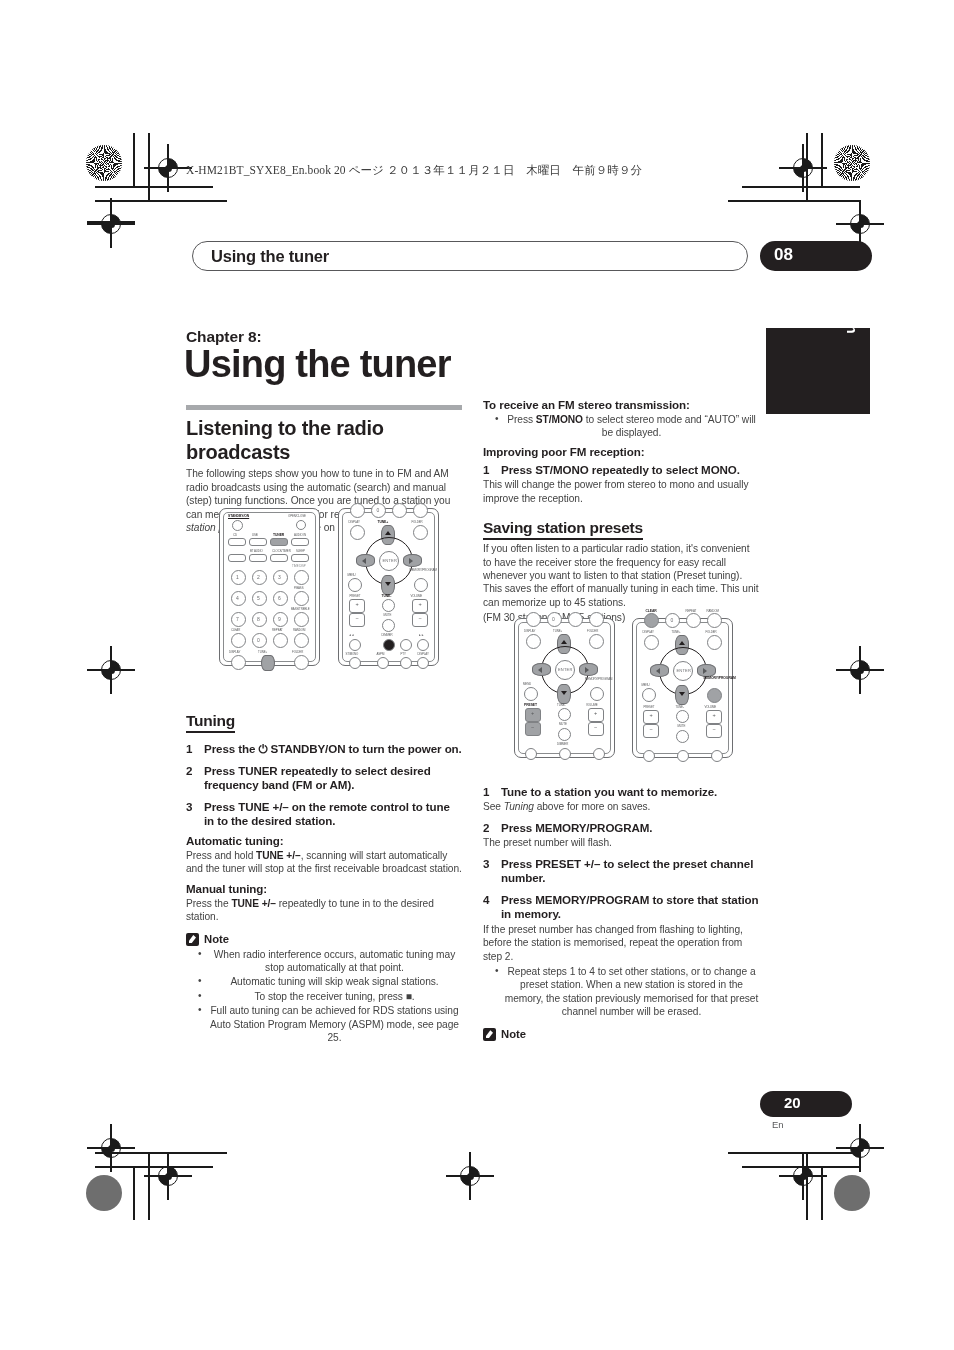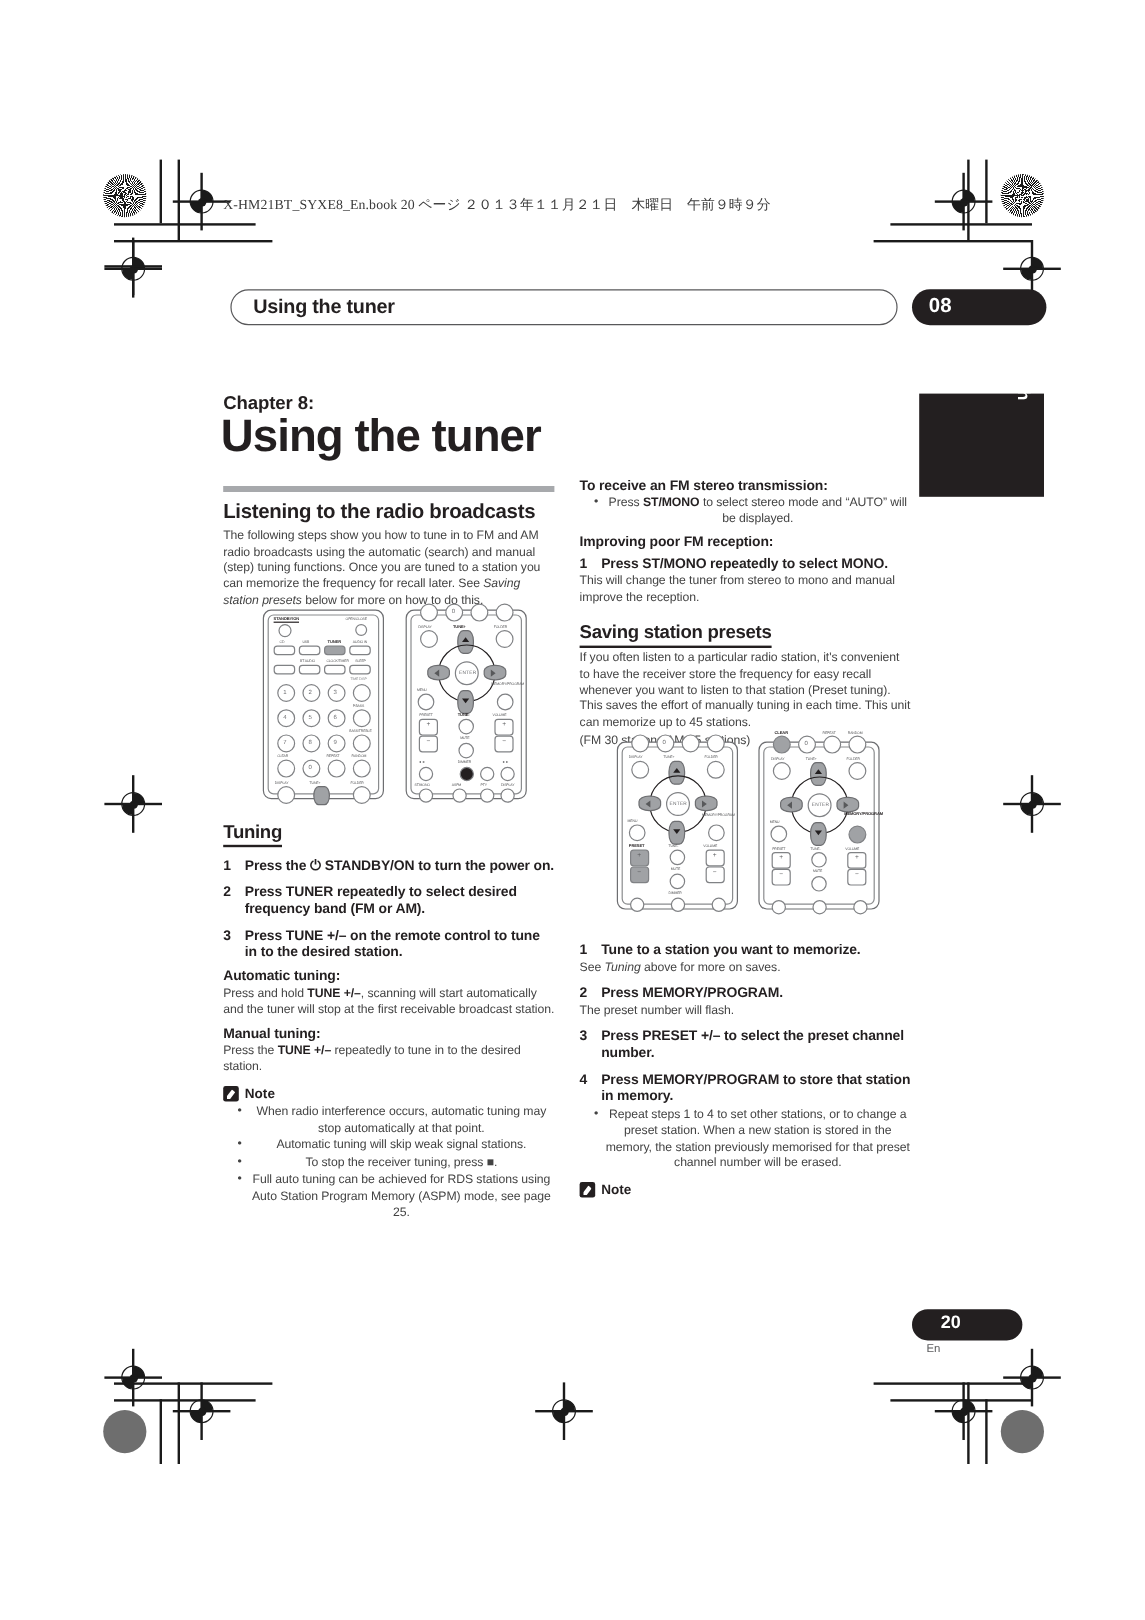--- a/index.html
+++ b/index.html
@@ -91,21 +91,21 @@
   }
 
   
   .col { position:absolute; width:276px; }
   .col-left  { left:186px; top:405px; }
   .col-right { left:483px; top:398px; }
 
   .rule { height:5px; background:#a7a9ac; margin-bottom:7px; }
 
   h2.sec {
-    font-size:17px; font-weight:bold; margin:0 0 3px 0;
+    font-size:20px; font-weight:bold; margin:0 0 3px 0;
     letter-spacing:-0.25px; line-height:1.18;
   }
   h2.sec-underline {
     font-size:15.5px; font-weight:bold; margin:0 0 2px 0;
     letter-spacing:-0.25px; border-bottom:2.2px solid #231f20;
     display:inline-block; padding-bottom:1px;
   }
   h3.sub {
     font-size:11.6px; font-weight:bold; margin:5px 0 1px 0;
     letter-spacing:-0.1px; line-height:1.2;
@@ -340,39 +340,40 @@
 
   <div class="col col-right">
 
     <h3 class="sub" style="margin-top:0;">To receive an FM stereo transmission:</h3>
     <ul class="bul">
       <li><span>Press </span><span class="b">ST/MONO</span><span> to select stereo mode and “AUTO” will be displayed.</span></li>
     </ul>
 
     <h3 class="sub">Improving poor FM reception:</h3>
     <p class="step" style="margin-top:4px;"><span class="n">1</span><span>Press ST/MONO repeatedly to select MONO.</span></p>
-    <p class="body">This will change the tuner from stereo to mono and manual improve the reception.</p>
+    <p class="body">This will change the power from stereo to mono and usually improve the reception.</p>
 
     <div style="height:8px;"></div>
     <h2 class="sec-underline">Saving station presets</h2>
     <p class="body tight">If you often listen to a particular radio station, it's convenient to have the receiver store the frequency for easy recall whenever you want to listen to that station (Preset tuning). This saves the effort of manually tuning in each time. This unit can memorize up to 45 stations.</p>
     <p class="body">(FM 30 stations/AM 15 stations)</p>
 
     
     <div style="height:152px;"></div>
 
     <p class="step" style="margin-top:2px;"><span class="n">1</span><span>Tune to a station you want to memorize.</span></p>
     <p class="body"><span>See </span><em>Tuning</em><span> above for more on saves.</span></p>
 
     <p class="step"><span class="n">2</span><span>Press MEMORY/PROGRAM.</span></p>
     <p class="body">The preset number will flash.</p>
 
     <p class="step"><span class="n">3</span><span>Press PRESET +/– to select the preset channel number.</span></p>
 
     <p class="step"><span class="n">4</span><span>Press MEMORY/PROGRAM to store that station in memory.</span></p>
+    <p class="body tight">If the preset number has changed from flashing to lighting, before the station is memorised, repeat the operation from step 2.</p>
 
     <ul class="bul">
       <li>Repeat steps 1 to 4 to set other stations, or to change a preset station. When a new station is stored in the memory, the station previously memorised for that preset channel number will be erased.</li>
     </ul>
 
     <div class="note-hdr">
       <span class="note-icon"></span>
       <span class="note-title">Note</span>
     </div>
   </div>

